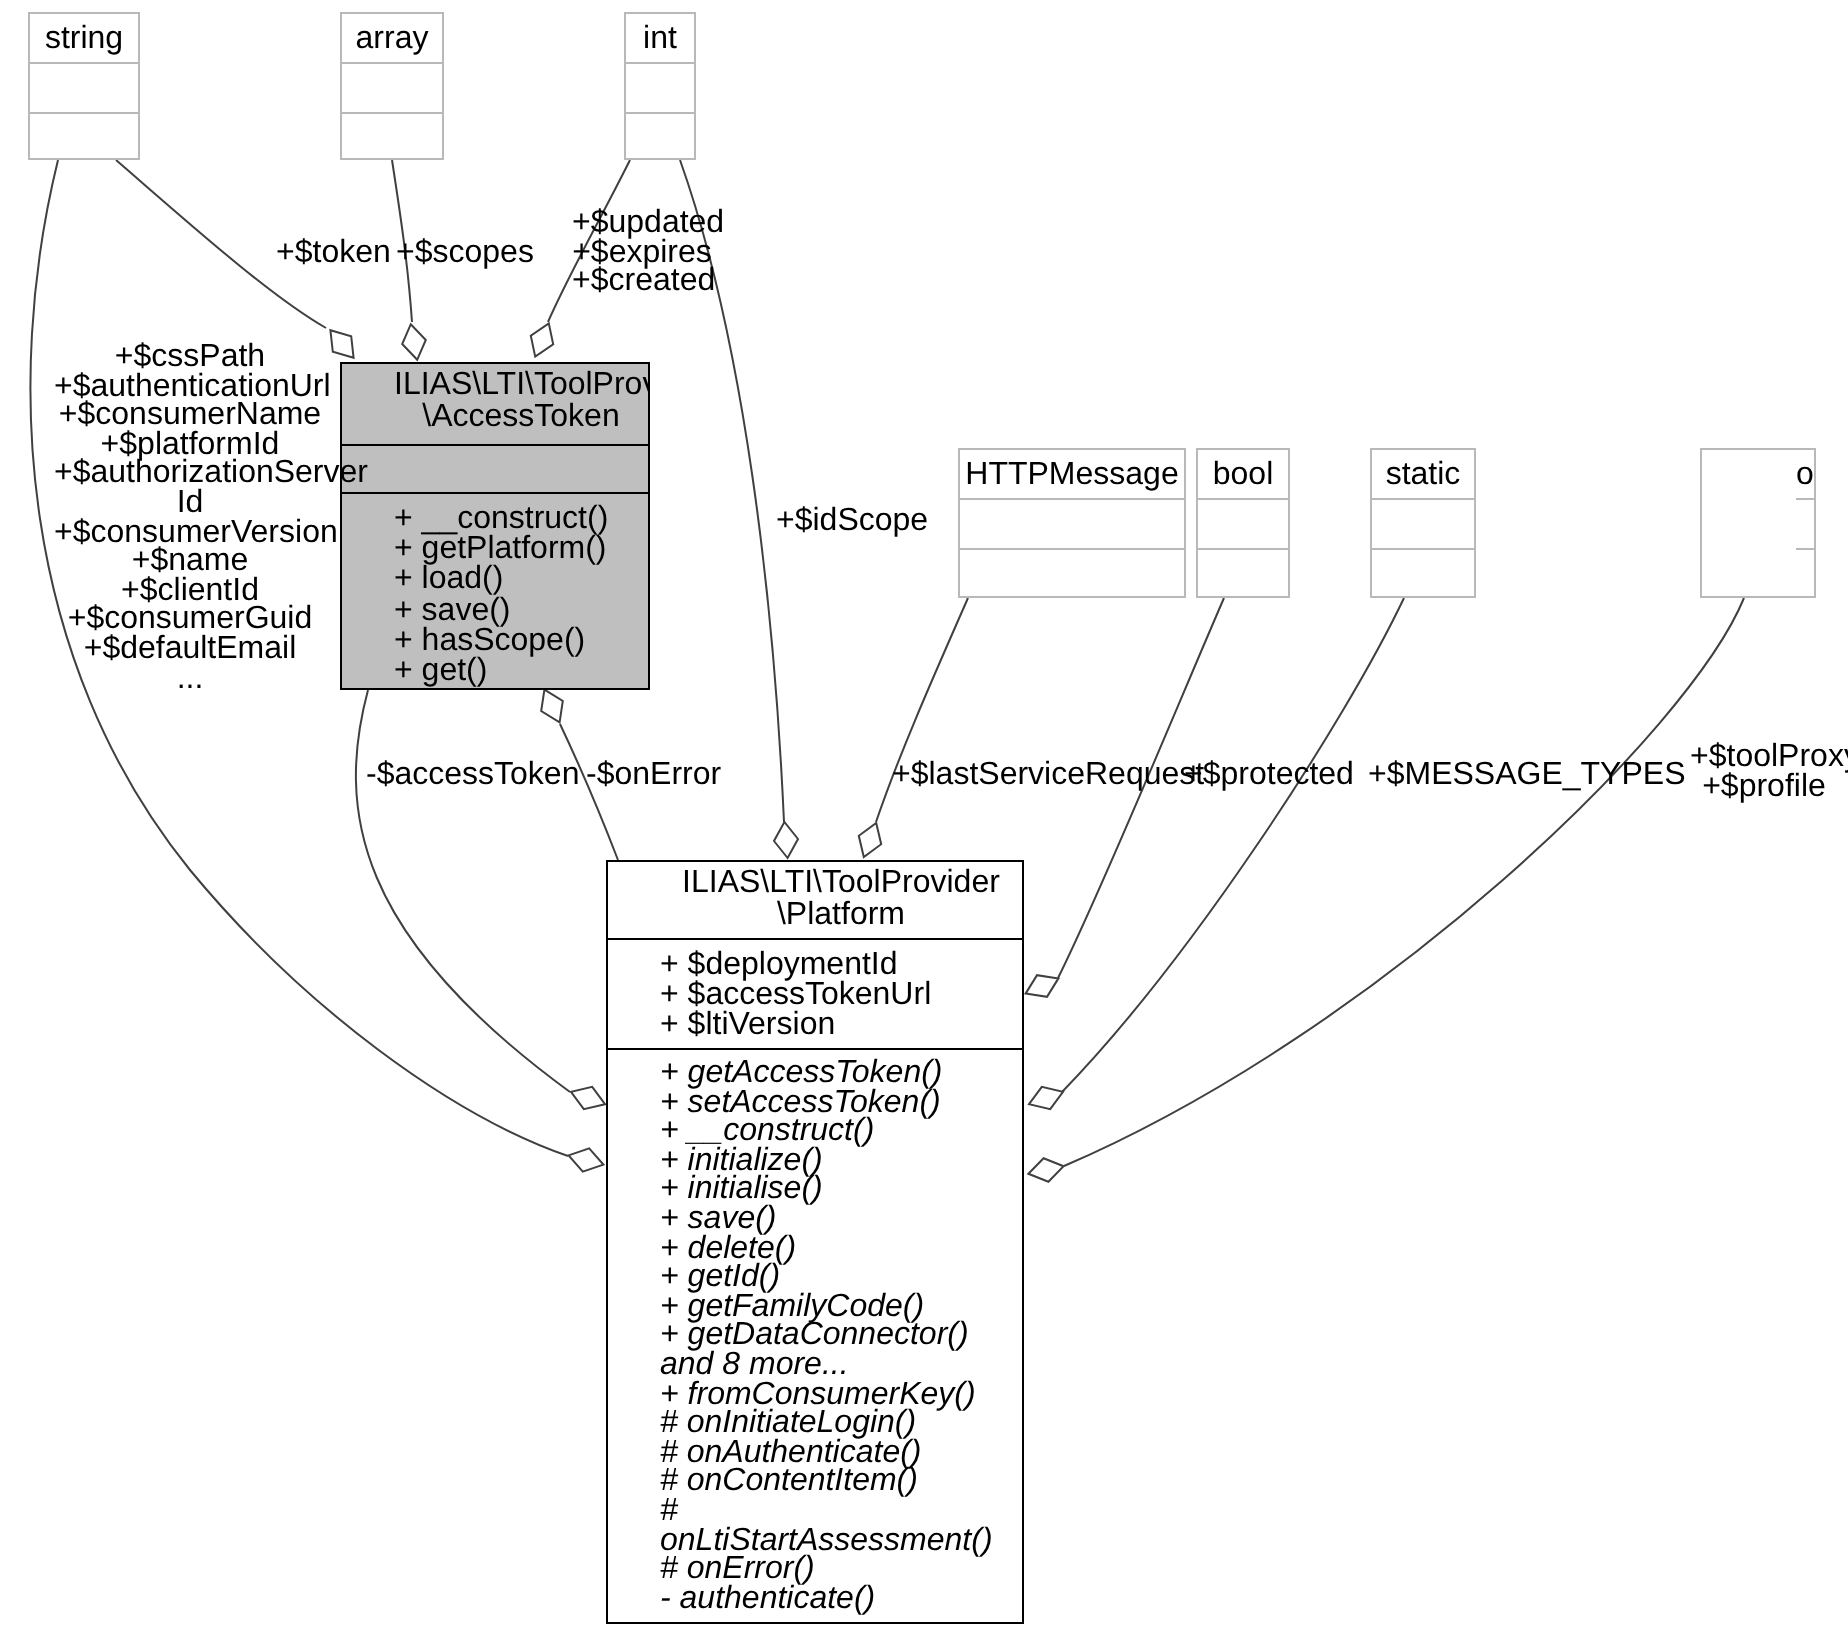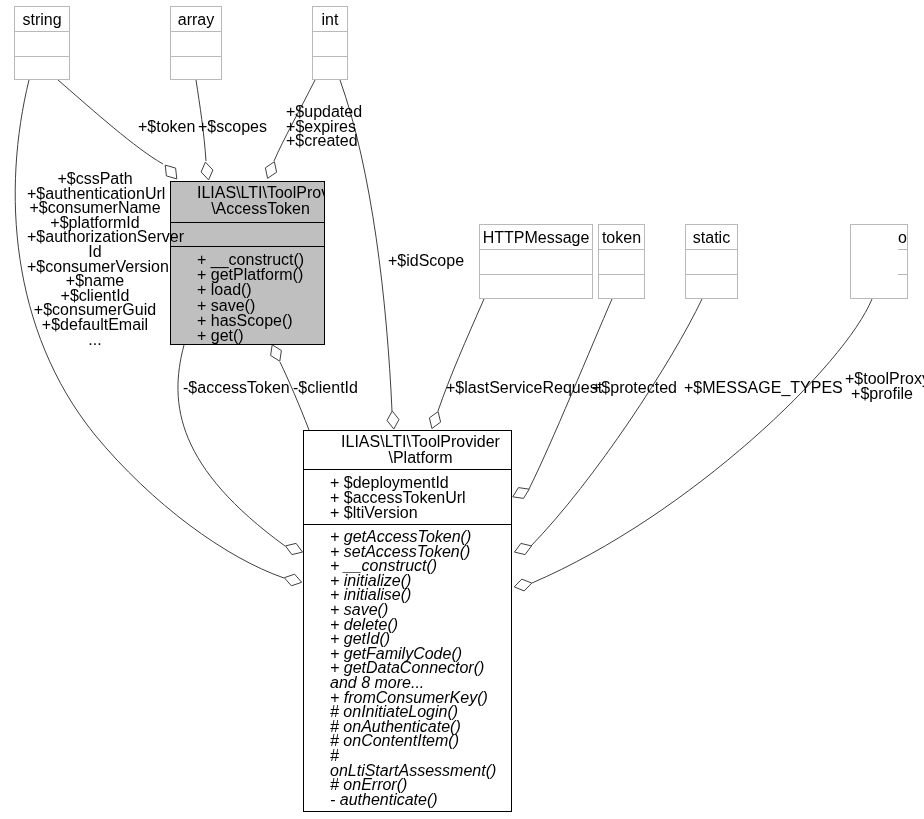--- a/index.html
+++ b/index.html
@@ -74,21 +74,21 @@
     <div class="tbox-row last"></div>
   </div>
 
   <div class="tbox" style="left:463px;top:224px;width:114px;height:75px;margin-left:16px;">
     <div class="tbox-title">HTTPMessage</div>
     <div class="tbox-row"></div>
     <div class="tbox-row last"></div>
   </div>
 
   <div class="tbox" style="left:598px;top:224px;width:47px;height:75px;">
-    <div class="tbox-title">token</div>
+    <div class="tbox-title">bool</div>
     <div class="tbox-row"></div>
     <div class="tbox-row last"></div>
   </div>
 
   <div class="tbox" style="left:685px;top:224px;width:53px;height:75px;">
     <div class="tbox-title">static</div>
     <div class="tbox-row"></div>
     <div class="tbox-row last"></div>
   </div>
 
@@ -149,20 +149,20 @@
 +$authorizationServer
 Id
 +$consumerVersion
 +$name
 +$clientId
 +$consumerGuid
 +$defaultEmail
 ...</div>
   <div class="elabel" style="left:388px;top:254px;width:68px;">+$idScope</div>
   <div class="elabel" style="left:183px;top:381px;width:94px;">-$accessToken</div>
-  <div class="elabel" style="left:293px;top:381px;width:64px;">-$clientId</div>
+  <div class="elabel" style="left:293px;top:381px;width:64px;">-$onError</div>
   <div class="elabel" style="left:446px;top:381px;width:134px;">+$lastServiceRequest</div>
   <div class="elabel" style="left:592px;top:381px;width:72px;">+$protected</div>
   <div class="elabel" style="left:684px;top:381px;width:134px;">+$MESSAGE_TYPES</div>
   <div class="elabel" style="left:845px;top:372px;width:74px;">+$toolProxy
 +$profile</div>
 
 </div>
 
 </body></html>

